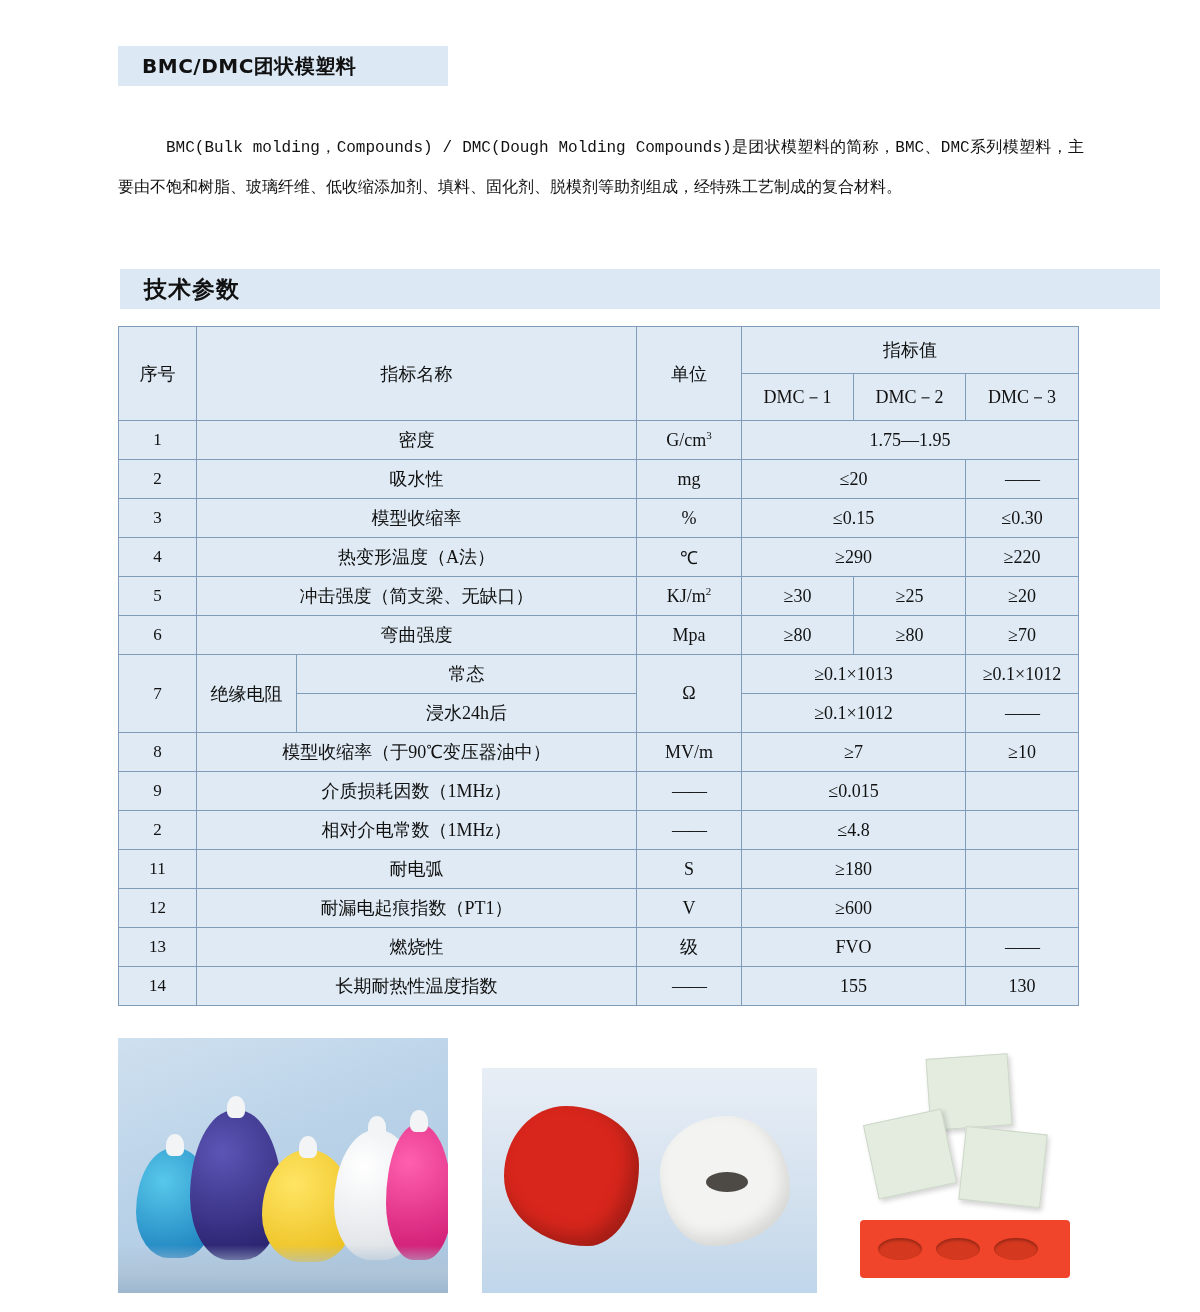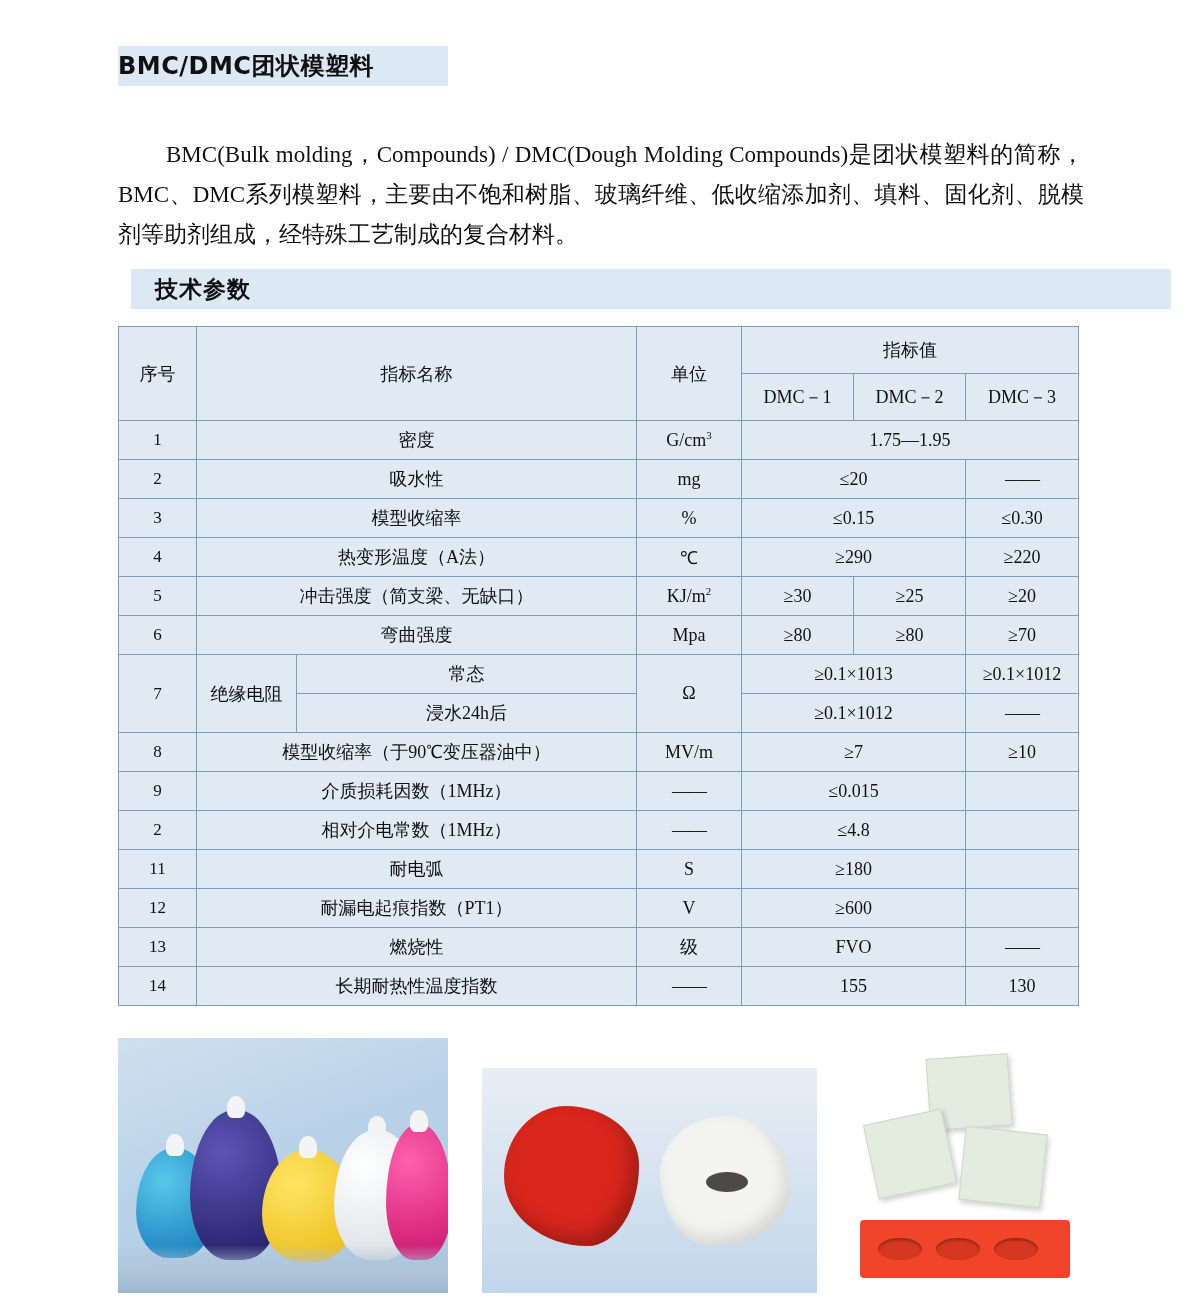--- a/index.html
+++ b/index.html
@@ -25,50 +25,51 @@
   }
   #title-main {
     left: 118px;
     top: 46px;
     width: 330px;
     height: 40px;
   }
   #title-main .txt {
     font-family: "DejaVu Sans", sans-serif;
     font-weight: bold;
-    font-size: 24px;
+    font-size: 20px;
     letter-spacing: 0.5px;
     color: #111;
+    padding-left: 24px;
   }
   #title-spec {
-    left: 131px;
+    left: 120px;
     top: 269px;
     width: 1040px;
     height: 40px;
   }
   #title-spec .txt {
     font-family: "DejaVu Sans", sans-serif;
     font-weight: bold;
     font-size: 23px;
     letter-spacing: 1px;
     color: #111;
     padding-left: 24px;
   }
 
   
   #intro {
     position: absolute;
     left: 118px;
     top: 112px;
     width: 966px;
-    font-size: 23px;
+    font-size: 16px;
     line-height: 40px;
     text-align: justify;
     text-indent: 48px;
-    font-family: Liberation Serif, serif;
+    font-family: Liberation Mono, monospace;
     color: #111;
   }
 
   
   #spec-table {
     position: absolute;
     left: 118px;
     top: 326px;
     width: 960px;
     border-collapse: collapse;

